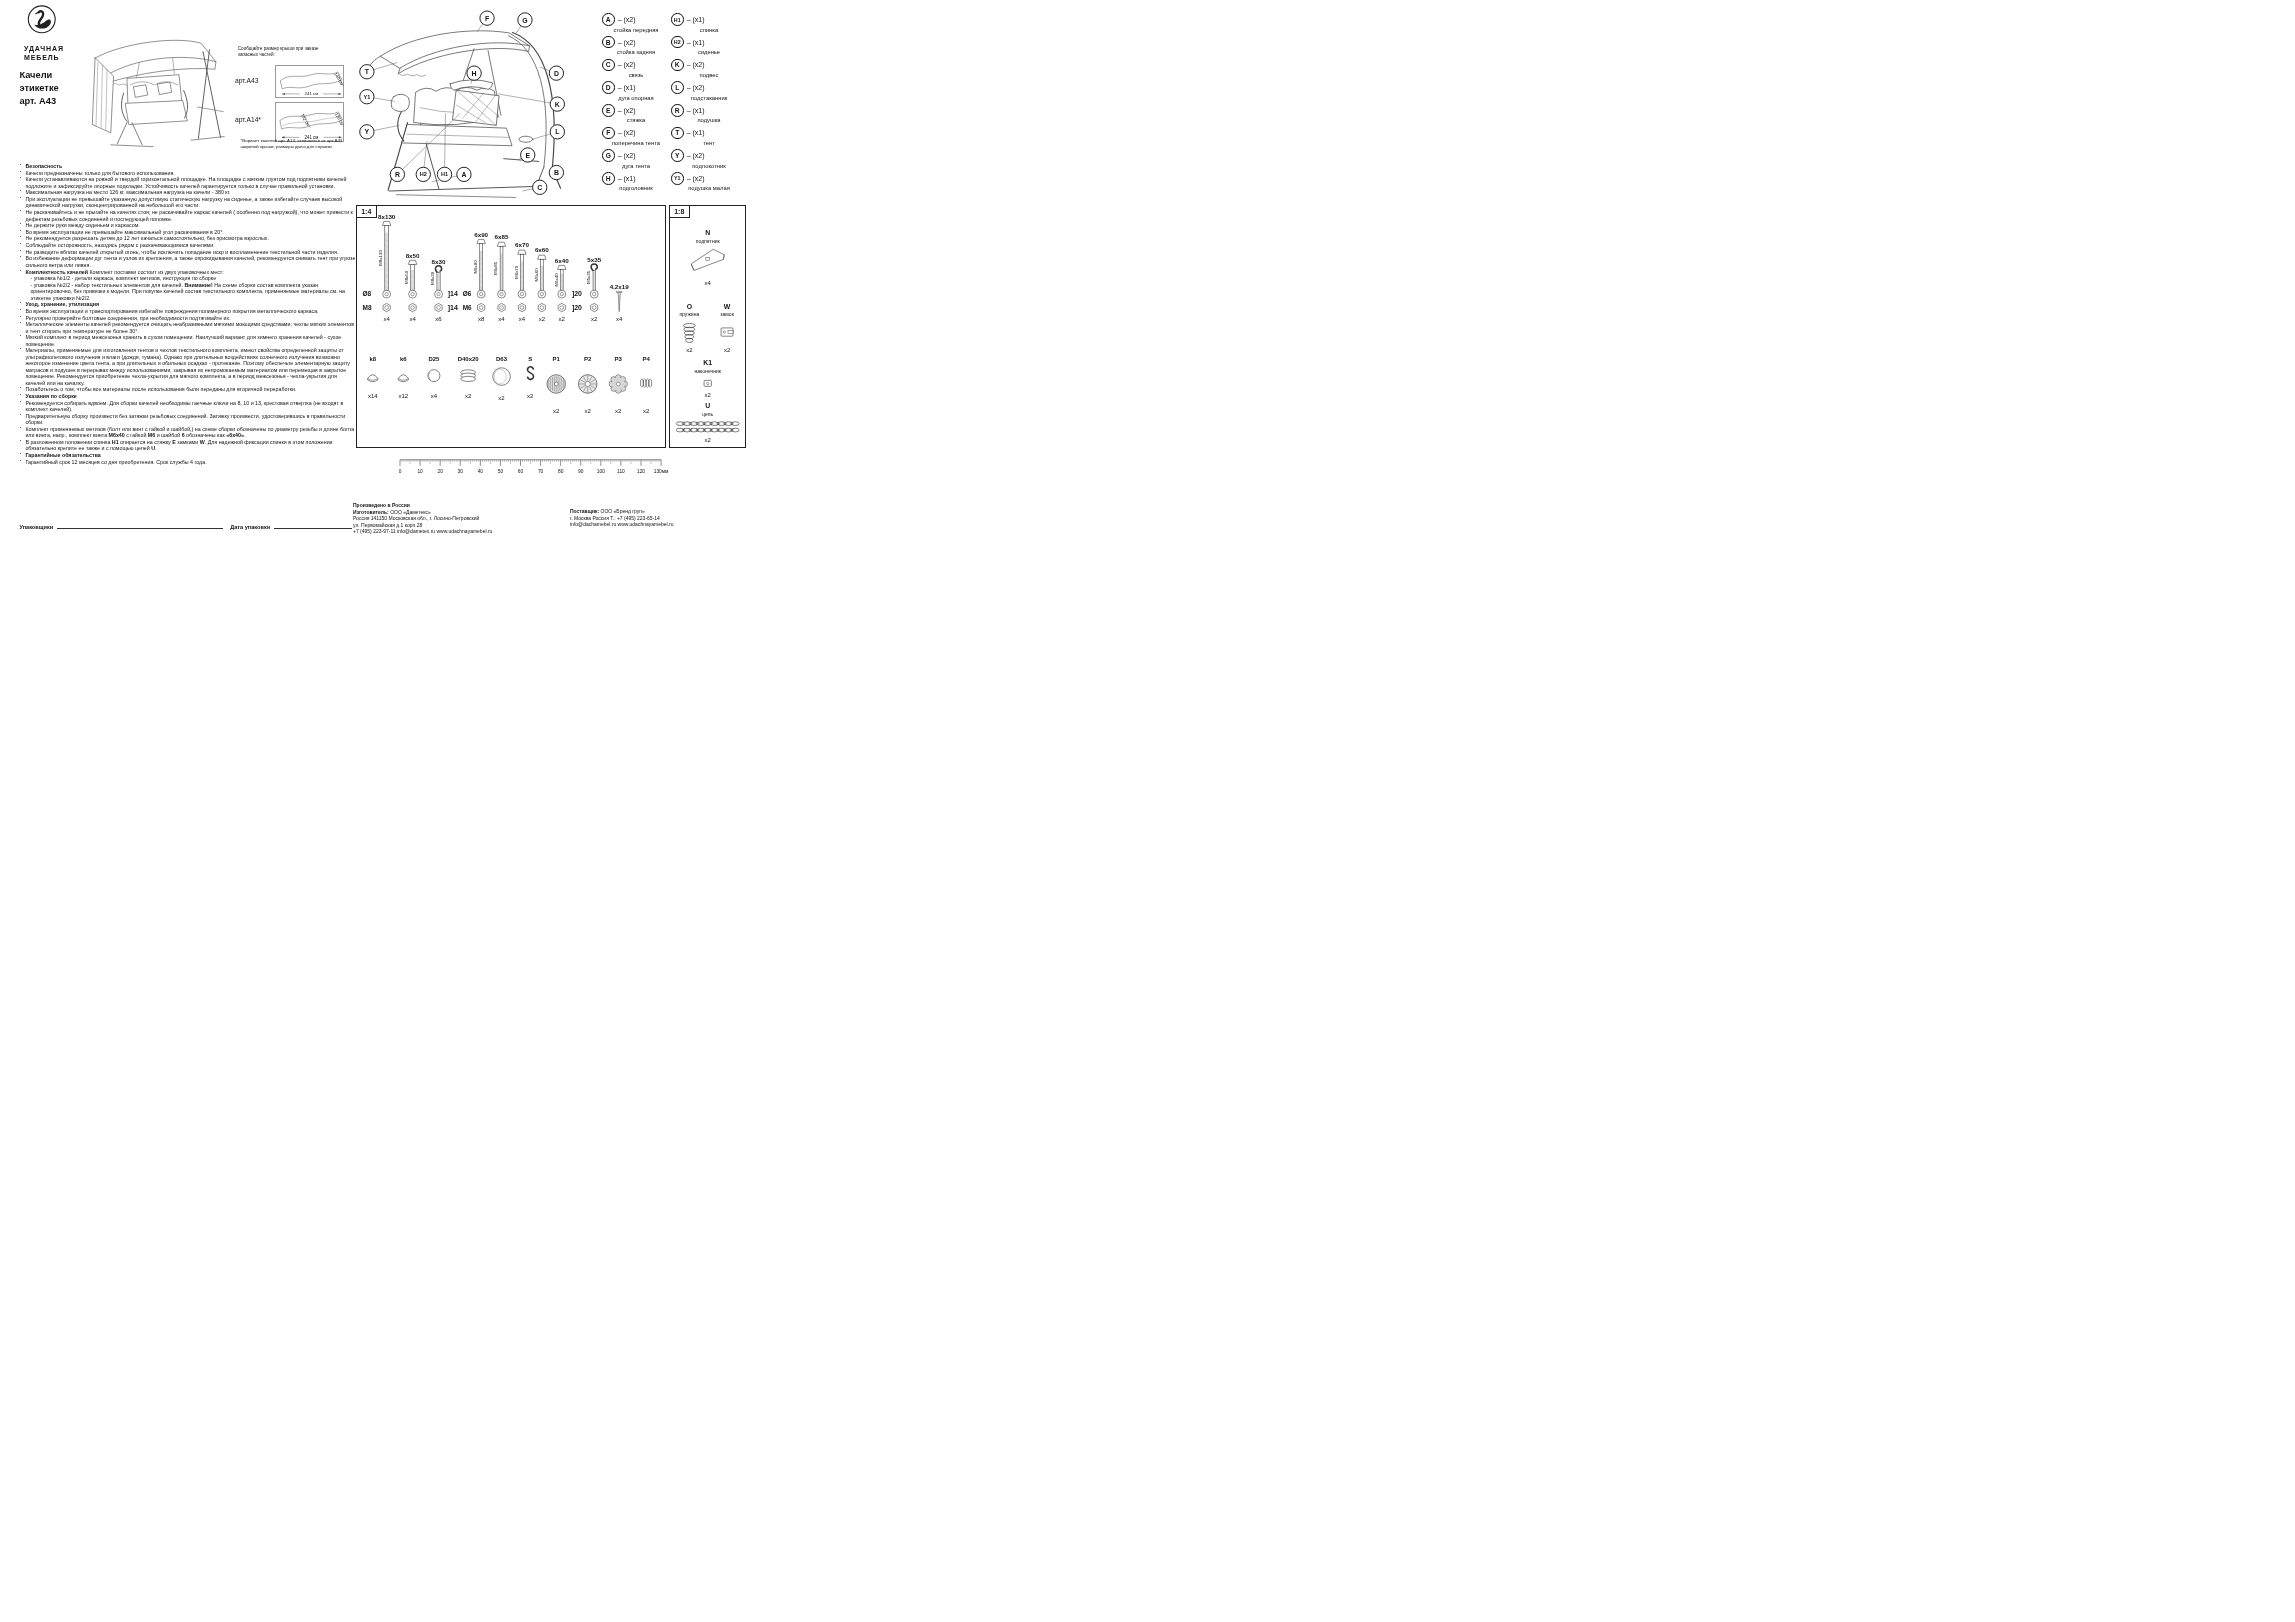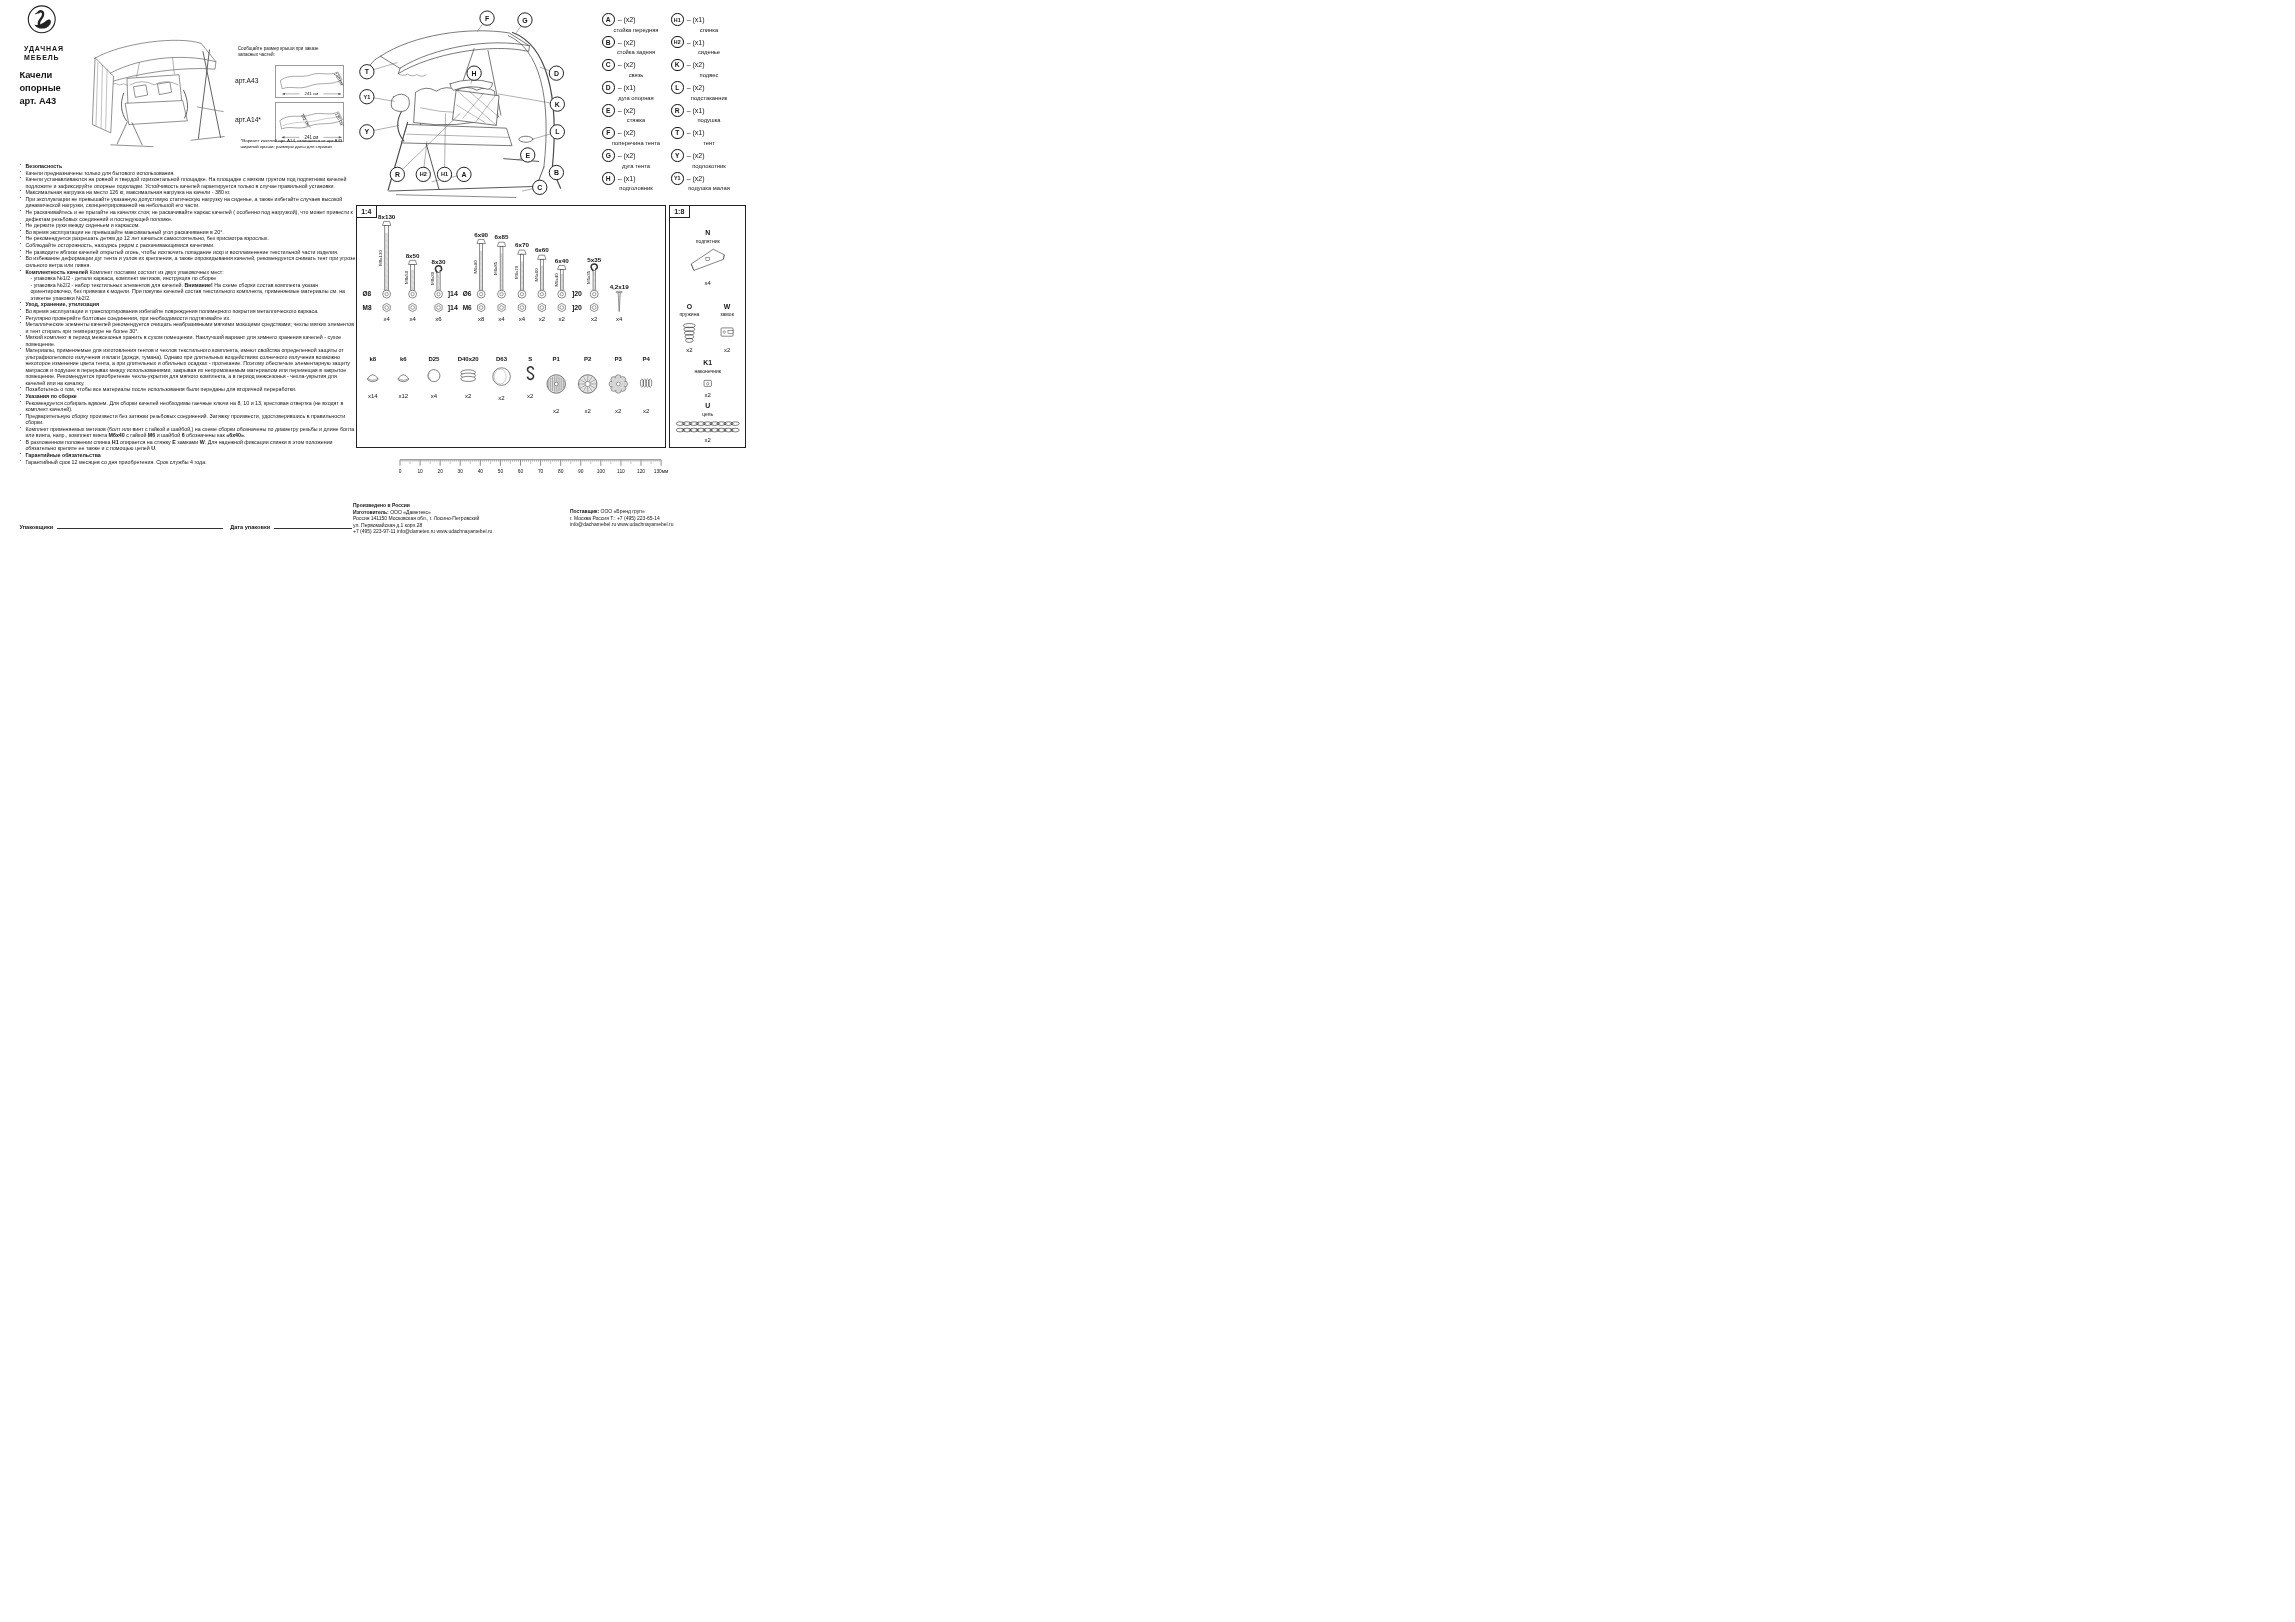--- a/index.html
+++ b/index.html
@@ -59,21 +59,21 @@
     <path d="M18,44 C23,55 44,57 52,44 C56,37 53,31 47,34 C41,37 31,49 18,44 Z" fill="#222"></path>
     <path d="M28,45 C25,34 37,32 37,22 C37,15 30,14 27,18" fill="none" stroke="#222" stroke-width="5" stroke-linecap="round"></path>
     <path d="M27,18 L21,21" stroke="#222" stroke-width="2.4" stroke-linecap="round"></path>
   </svg>
   <div id="brand">
     <div>УДАЧНАЯ</div>
     <div>МЕБЕЛЬ</div>
   </div>
   <div id="title">
     <div>Качели</div>
-    <div>опорные</div>
+    <div>этикетке</div>
     <div>арт. А43</div>
   </div>
 
   <svg class="abs" style="left:84px;top:33px" width="143" height="124" viewBox="0 0 310 268">
     <g stroke="#555" fill="none" stroke-width="1.4" stroke-linecap="round" stroke-linejoin="round">
       <path fill="#fff" d="M24,54 C84,20 204,6 254,22 L286,62 C214,42 108,54 48,92 Z"></path>
       <path d="M48,92 L50,108 C118,86 214,72 284,78 L286,62"></path>
       <path d="M50,108 q9,6 18,1 q9,6 18,1 q9,6 18,1 q9,6 18,1" stroke-width="0.9"></path>
       <path fill="#fff" d="M24,54 L18,198 L58,216 L64,94 Z"></path>
       <path d="M30,64 L26,200 M40,70 L37,204 M50,78 L47,208" stroke-width="0.8"></path>

